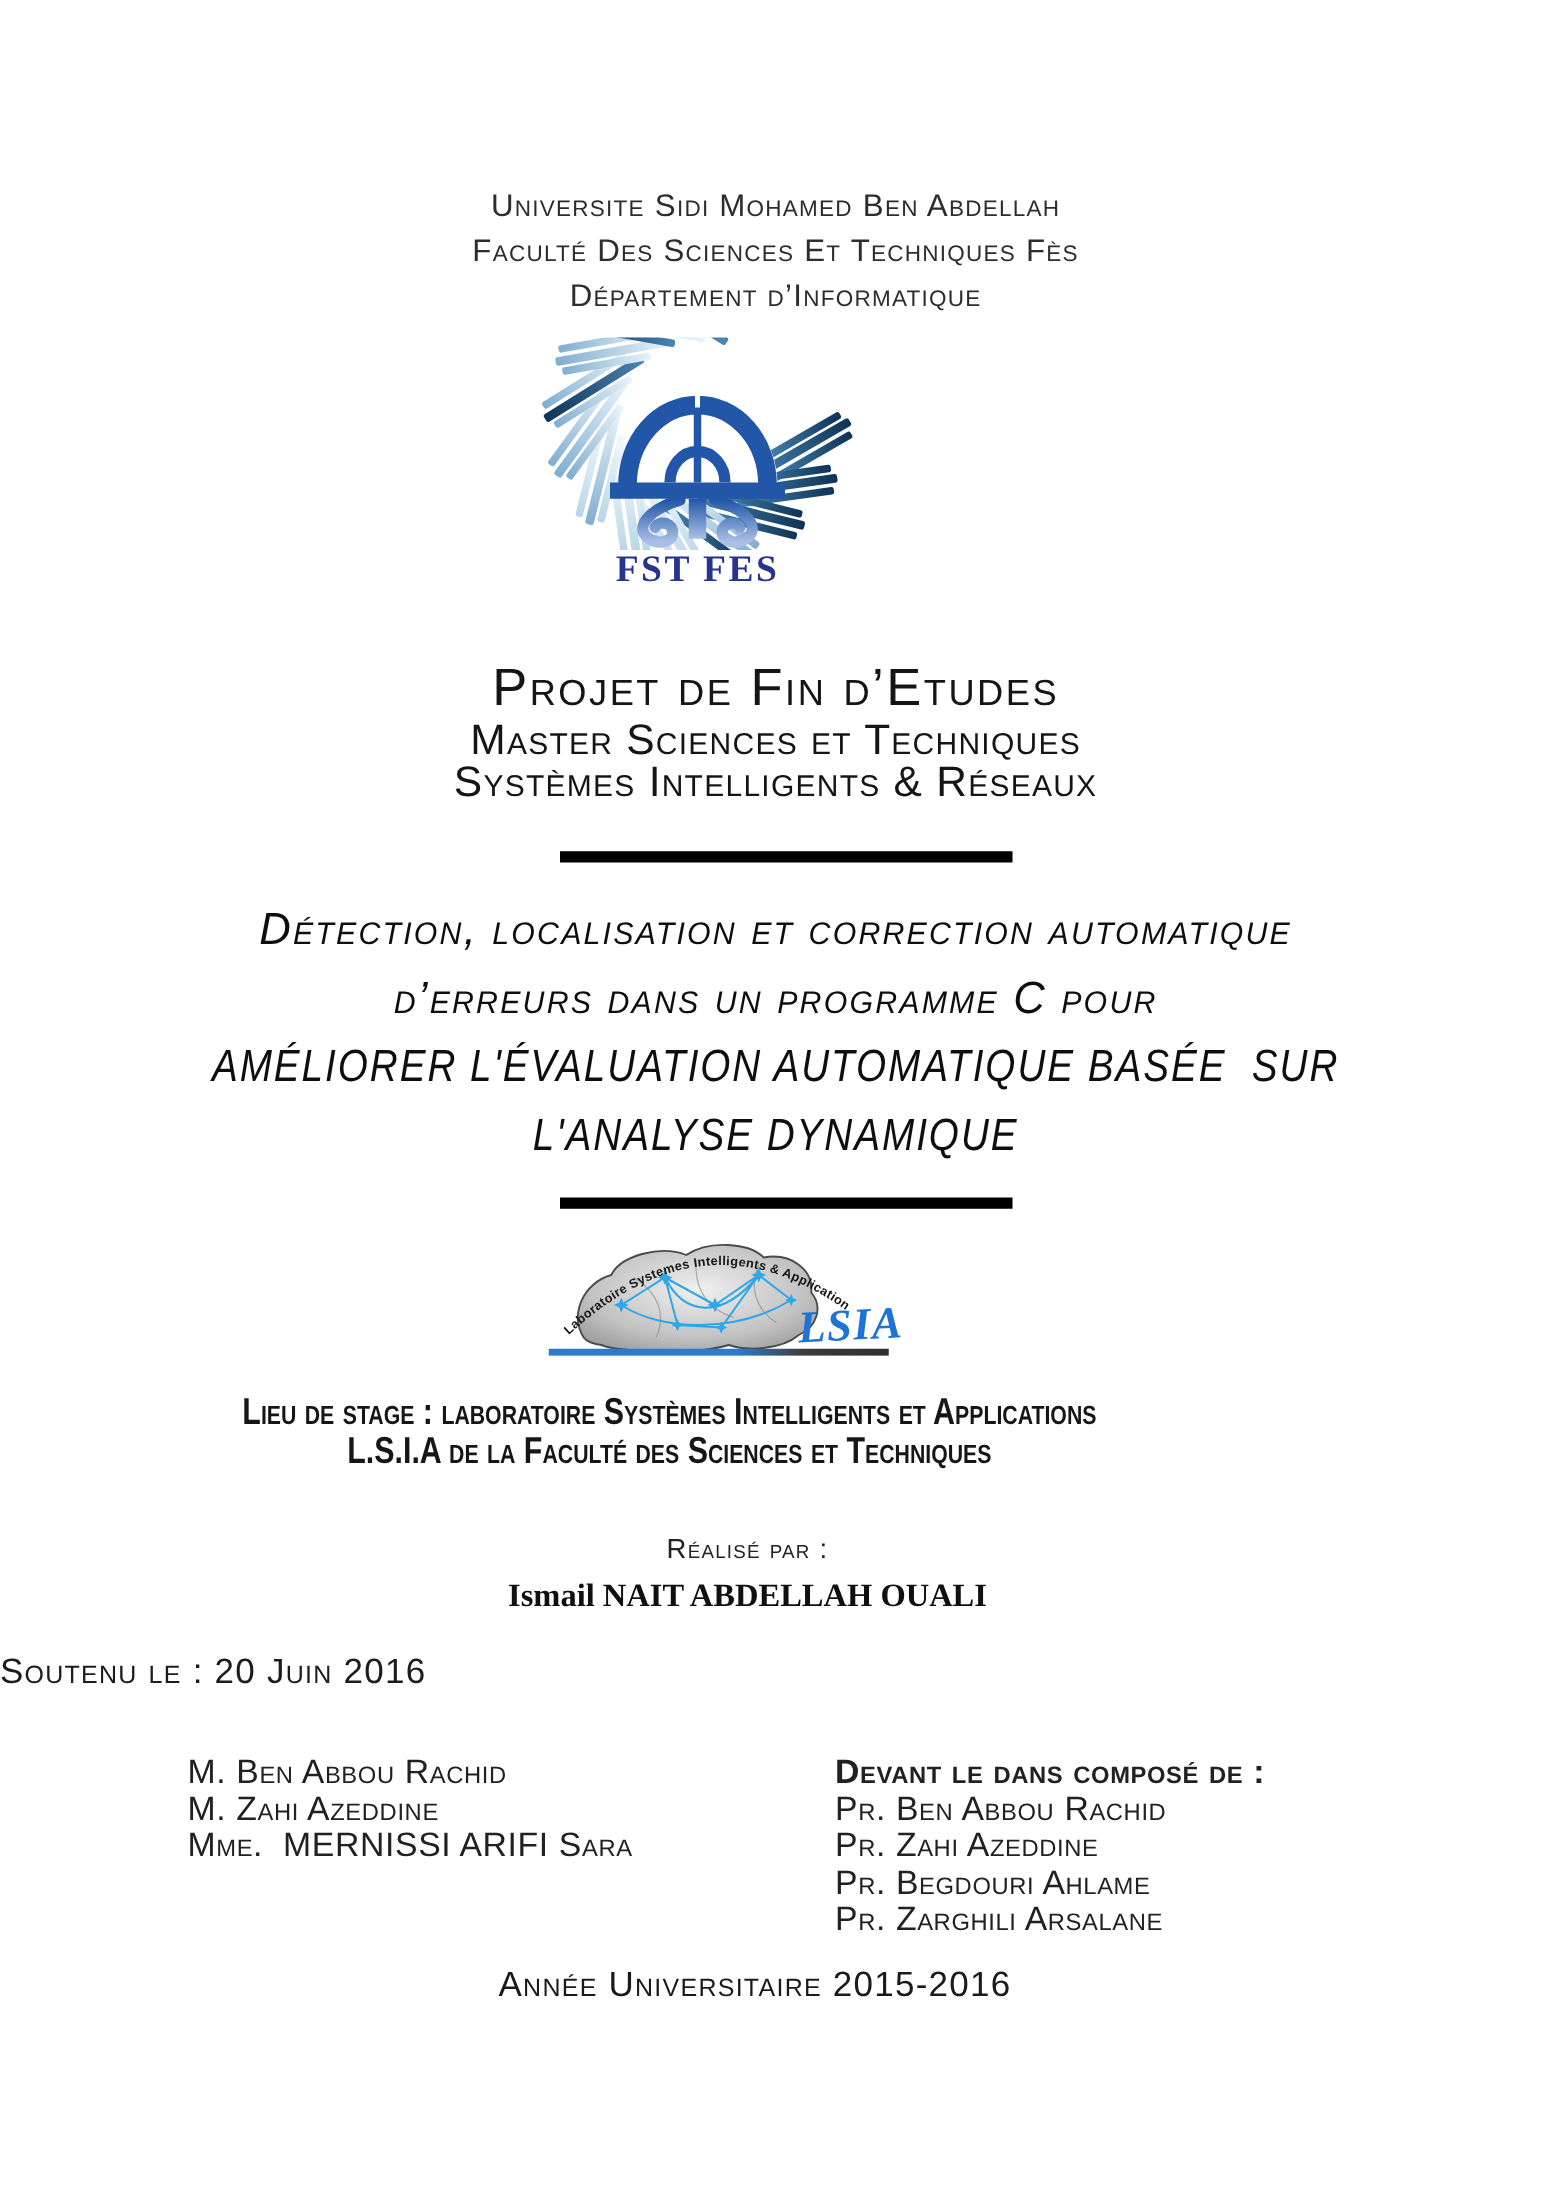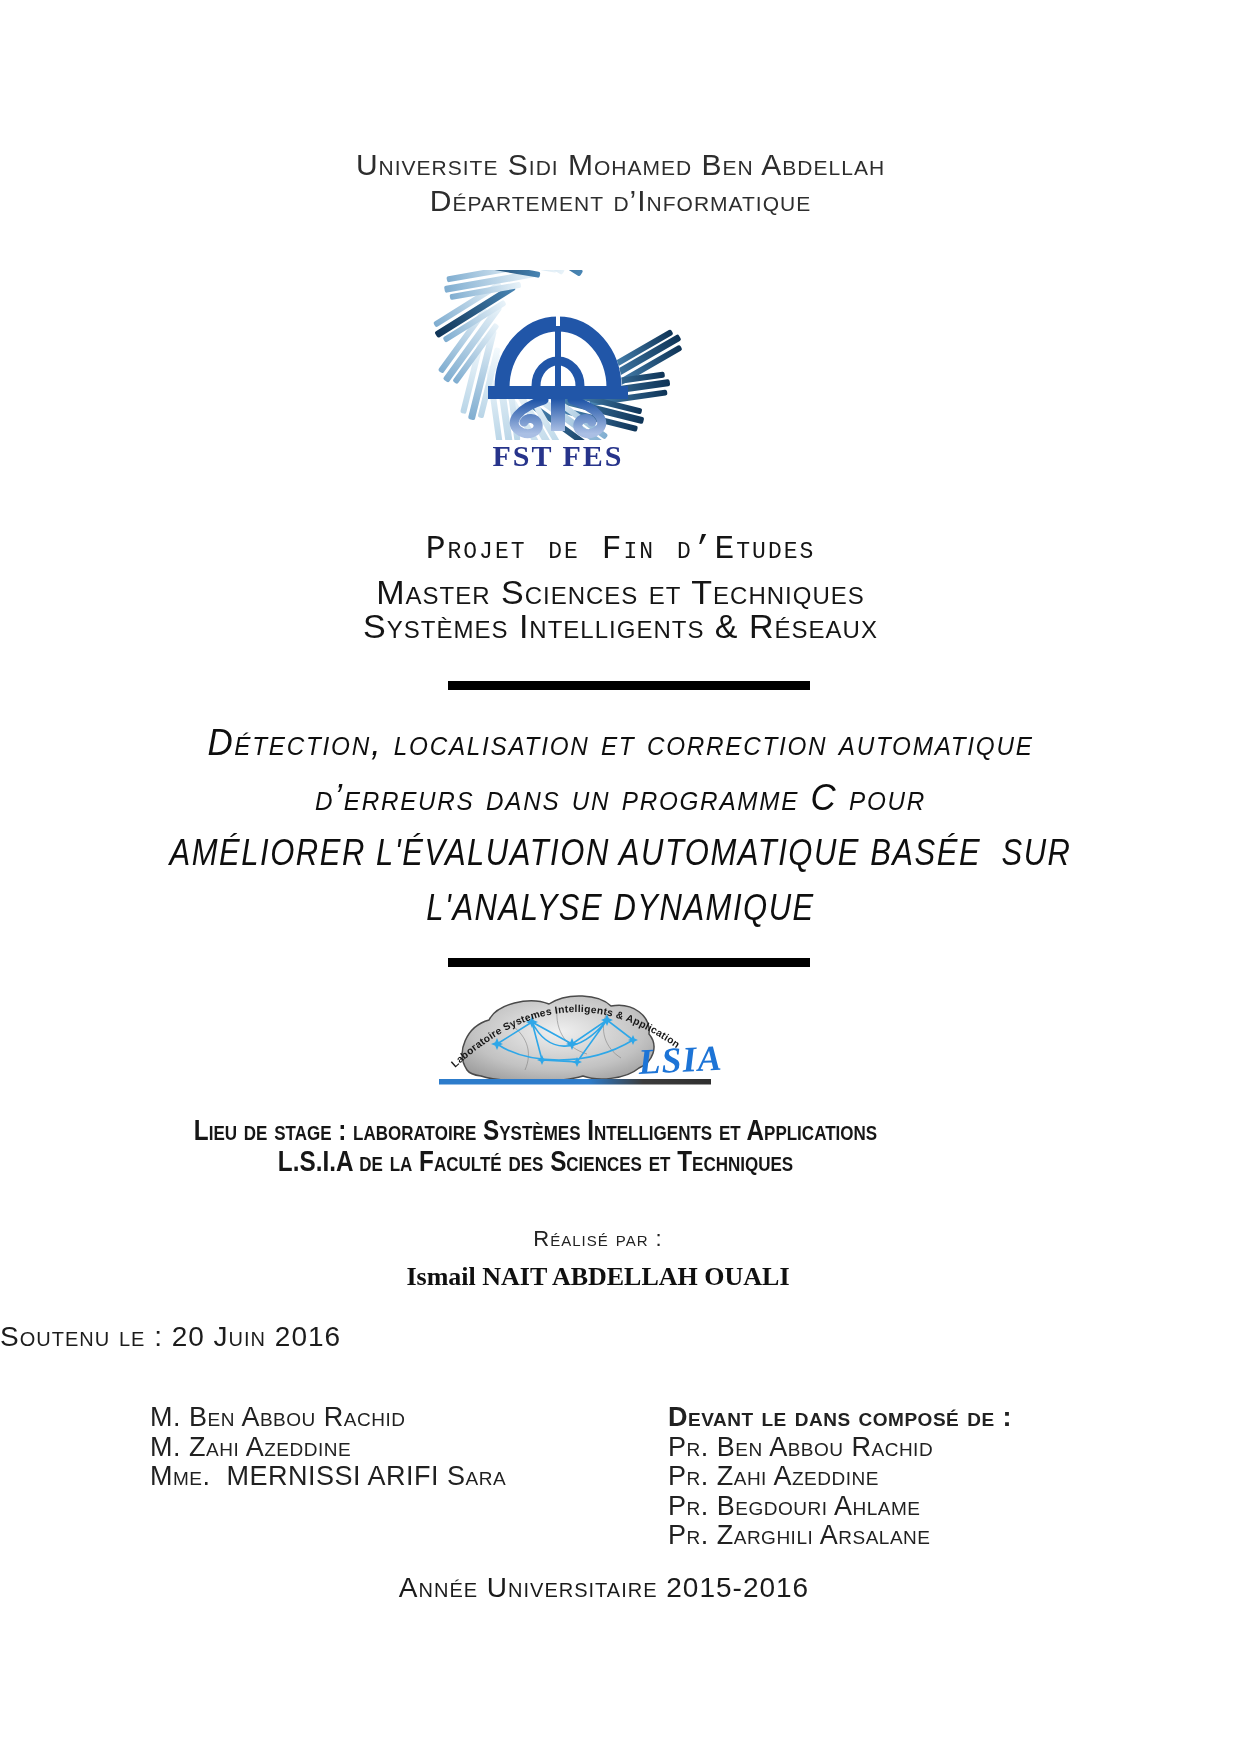--- a/index.html
+++ b/index.html
@@ -5,31 +5,31 @@
   html,body { margin:0; padding:0; background:#ffffff; }
   .page {
     position:relative; width:1241px; height:1754px; margin:0 auto;
     background:#ffffff; overflow:hidden;
     font-family:"Liberation Sans", sans-serif; color:#1f1f1f;
   }
   .sc { font-variant:small-caps; }
 
   
   .header { position:absolute; top:147px; left:0; right:0; text-align:center;
-    font-size:30px; line-height:36px; letter-spacing:1px; color:#2d2d2d; }
+    font-size:25px; line-height:36px; letter-spacing:1px; color:#2d2d2d; }
 
   
   .fst-logo { position:absolute; left:424px; top:270px; width:268px; height:170px; }
   .fst-caption { position:absolute; left:424px; top:440px; width:268px; text-align:center;
     font-family:"Liberation Serif", serif; font-weight:bold; font-size:30px;
     letter-spacing:2px; color:#27348b; line-height:32px; }
 
   
   .program { position:absolute; top:525px; left:0; right:0; text-align:center; color:#151515; }
-  .program-title { font-size:33px; line-height:50px; letter-spacing:2px;font-family:Liberation Mono, monospace; }
+  .program-title { font-size:42px; line-height:50px; letter-spacing:2px; }
   .program-sub   { font-size:34px; line-height:34px; letter-spacing:1px; }
 
   
   .rule { position:absolute; left:448px; width:362px; height:9px; background:#000; }
   .rule-top { top:681px; }
   .rule-bottom { top:958px; }
 
   
   .thesis { position:absolute; top:715px; left:0; right:0; text-align:center; color:#0e0e0e;font-style:italic; }
   .thesis-line { font-size:36px; line-height:55px; letter-spacing:1.8px;
@@ -64,20 +64,21 @@
   .year { position:absolute; top:1573px; left:0; right:45px; text-align:center;
     font-size:28px; line-height:30px; letter-spacing:1px; color:#1a1a1a;margin-left:12px; }
 </style>
 </head>
 <body>
 
 <div class="page">
 
   <div class="header sc">
     <div>Universite Sidi Mohamed Ben Abdellah</div>
+    <div>Faculté Des Sciences Et Techniques Fès</div>
     <div>Département d’Informatique</div>
   </div>
 
   <svg class="fst-logo" viewBox="0 0 268 170">
     <defs>
       <linearGradient id="rayDark" x1="0" y1="0" x2="1" y2="0">
         <stop offset="0" stop-color="#0e3356"></stop>
           <stop offset="1" stop-color="#4a86b4"></stop>
       </linearGradient>
       <linearGradient id="rayLight" x1="0" y1="0" x2="1" y2="0">

